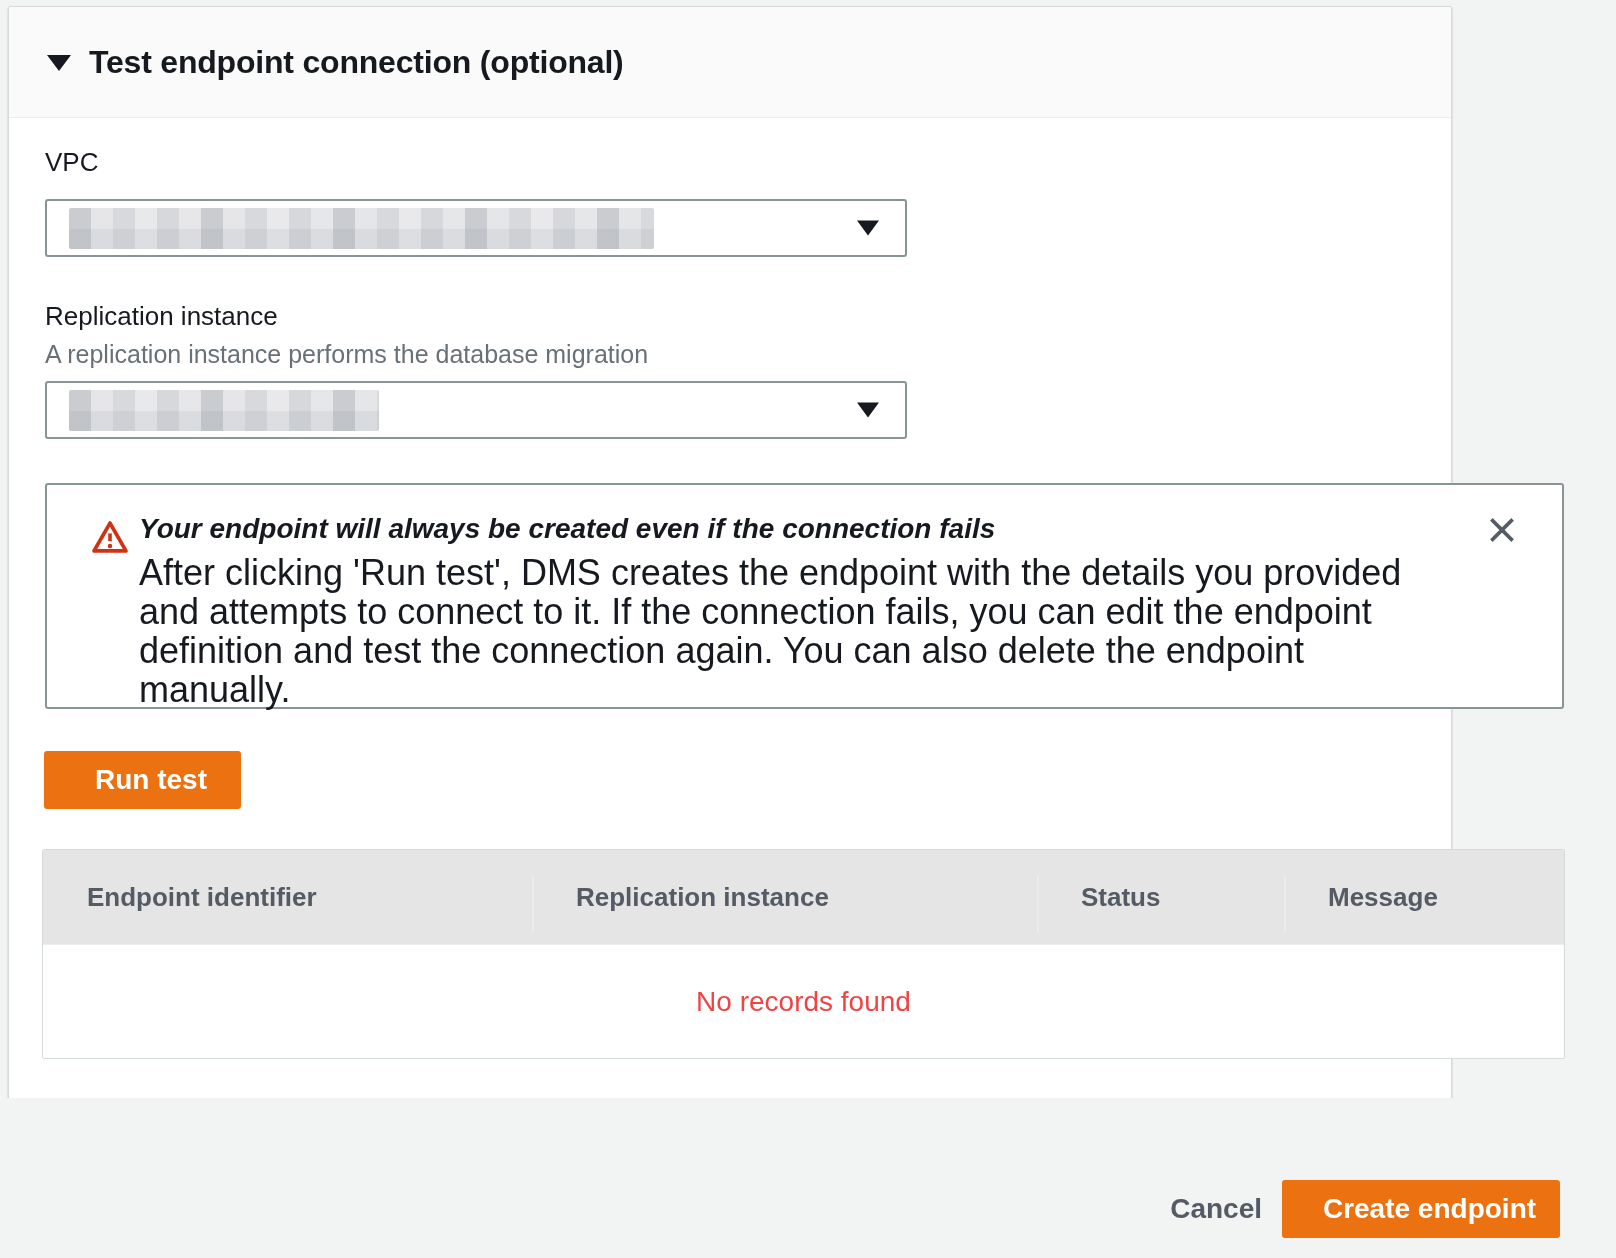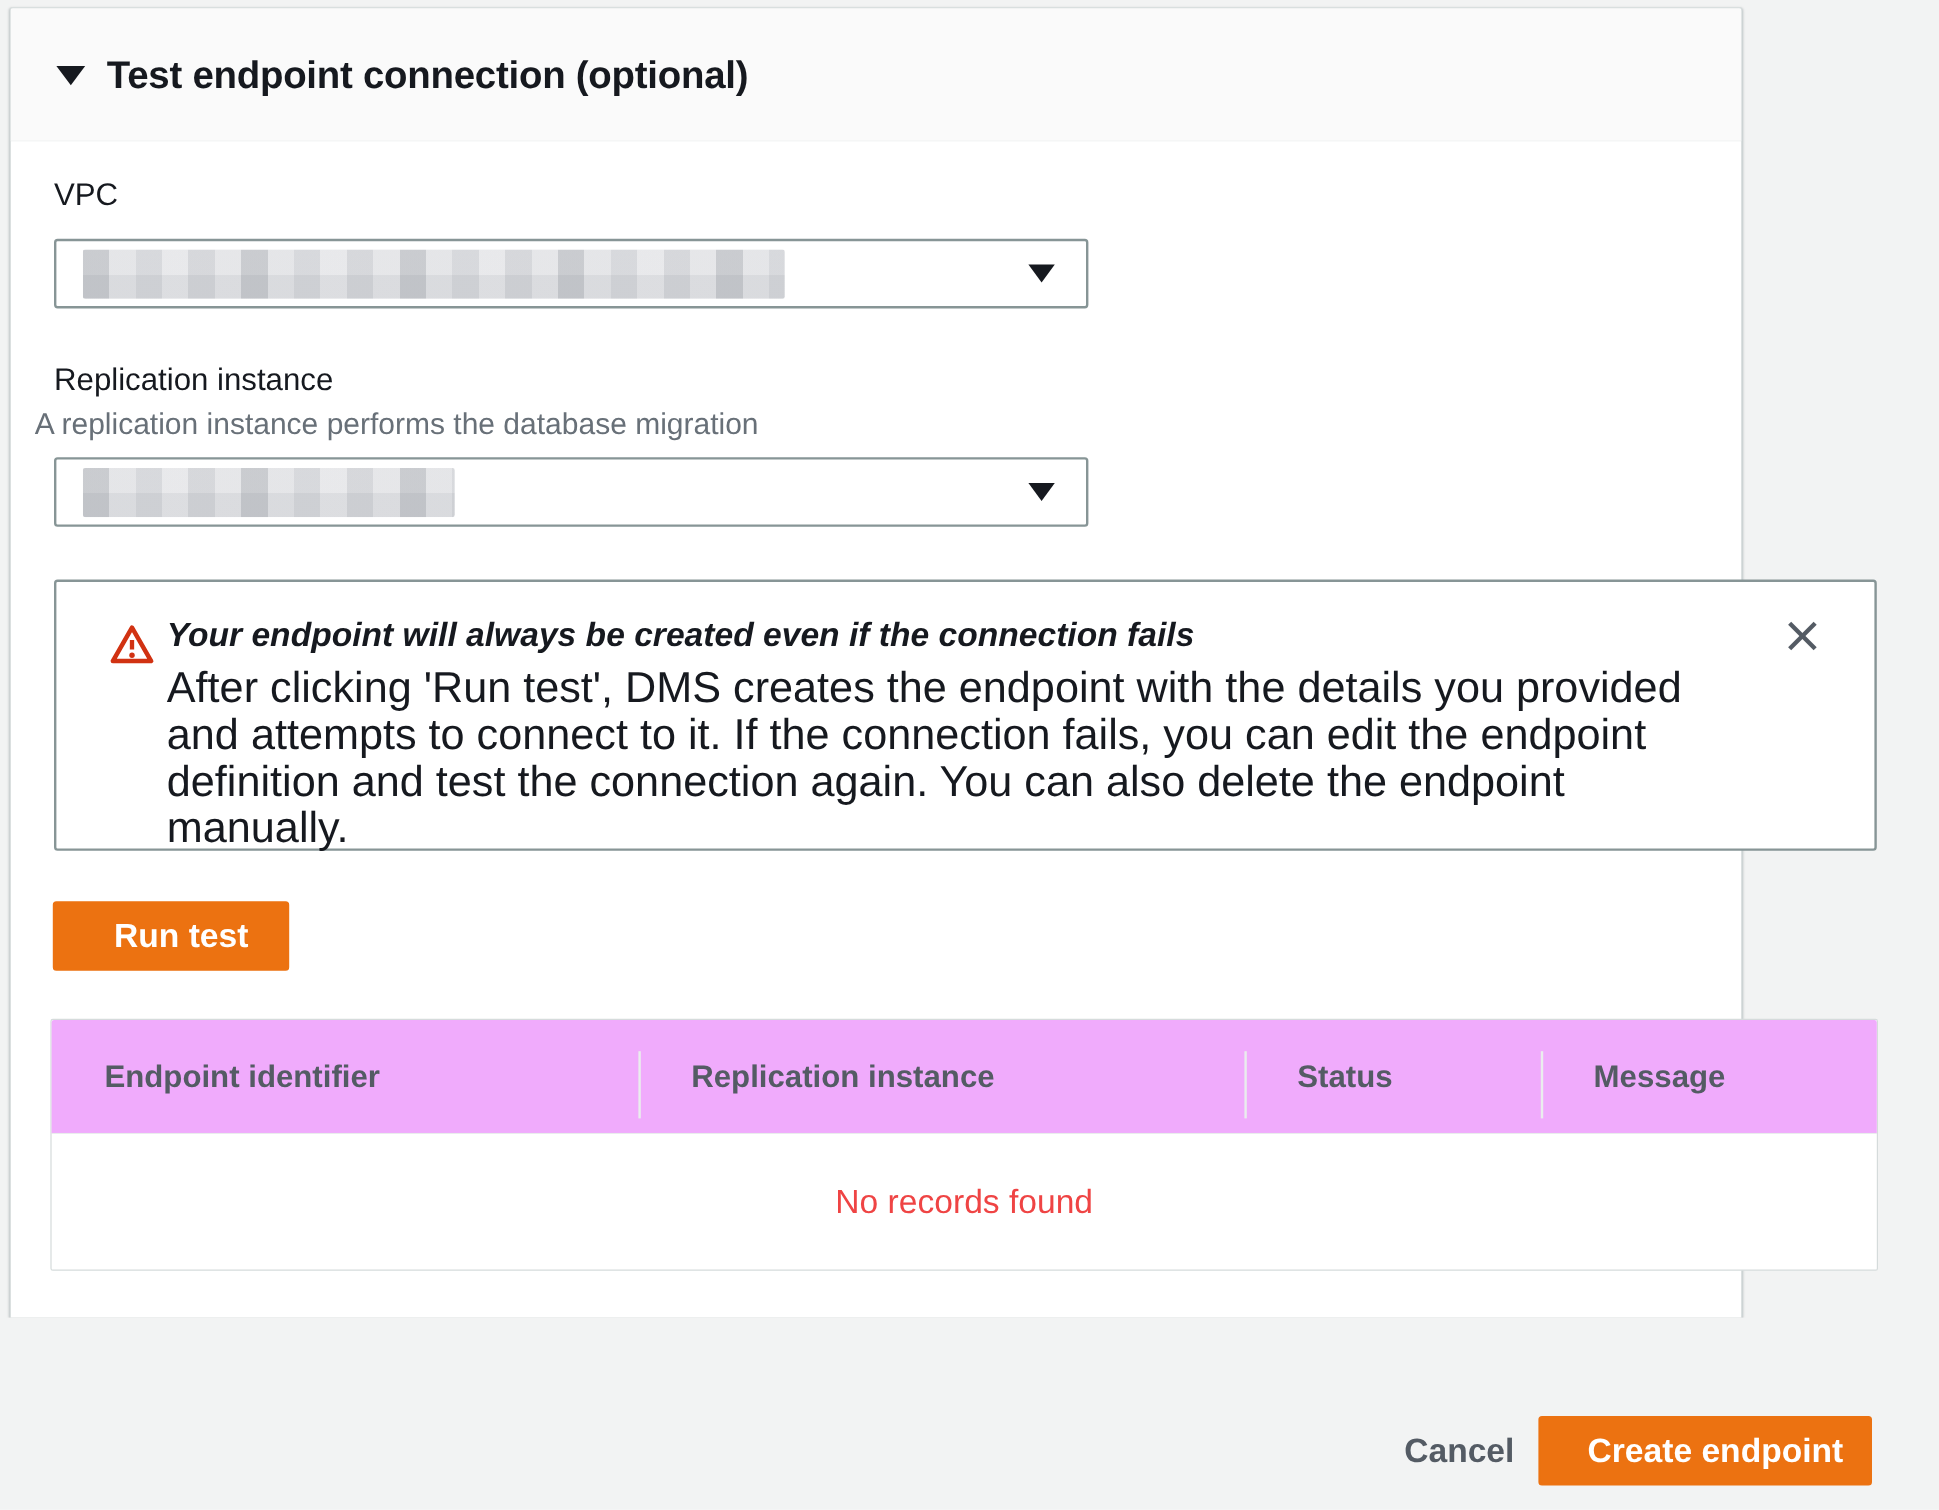--- a/index.html
+++ b/index.html
@@ -34,21 +34,21 @@
     white-space:nowrap;
   }
 
   
   .field-label{
     position:absolute;left:36px;font-size:26px;color:#16191f;white-space:nowrap;
   }
   .vpc-label{top:140px;}
   .repl-label{top:294px;}
   .field-desc{
-    position:absolute;left:20px;top:333px;
+    position:absolute;left:36px;top:333px;
     font-size:25px;color:#687078;white-space:nowrap;
   }
   .select{
     position:absolute;left:36px;width:862px;height:58px;
     background:#ffffff;border:2px solid #879596;border-radius:3px;
     cursor:pointer;
   }
   .select-vpc{top:192px;}
   .select-repl{top:374px;}
   .select-caret{
@@ -99,21 +99,21 @@
   }
   .run-test{position:absolute;left:35px;top:744px;width:197px;height:58px;}
 
   
   .results-table{
     position:absolute;left:33px;top:842px;width:1523px;height:210px;
     background:#ffffff;border:1px solid #d5dbdb;border-radius:2px;
   }
   .thead{
     position:absolute;left:0;top:0;width:100%;height:95px;
-    background:#f0abfc;border-bottom:1px solid #eaeded;
+    background:#e5e5e5;border-bottom:1px solid #eaeded;
     border-radius:2px 2px 0 0;
     display:flex;align-items:center;
   }
   .th{
     font-size:26px;font-weight:700;color:#545b64;
     padding-left:44px;white-space:nowrap;
   }
   .th-1{width:489px;}
   .th-2{width:505px;}
   .th-3{width:247px;}

